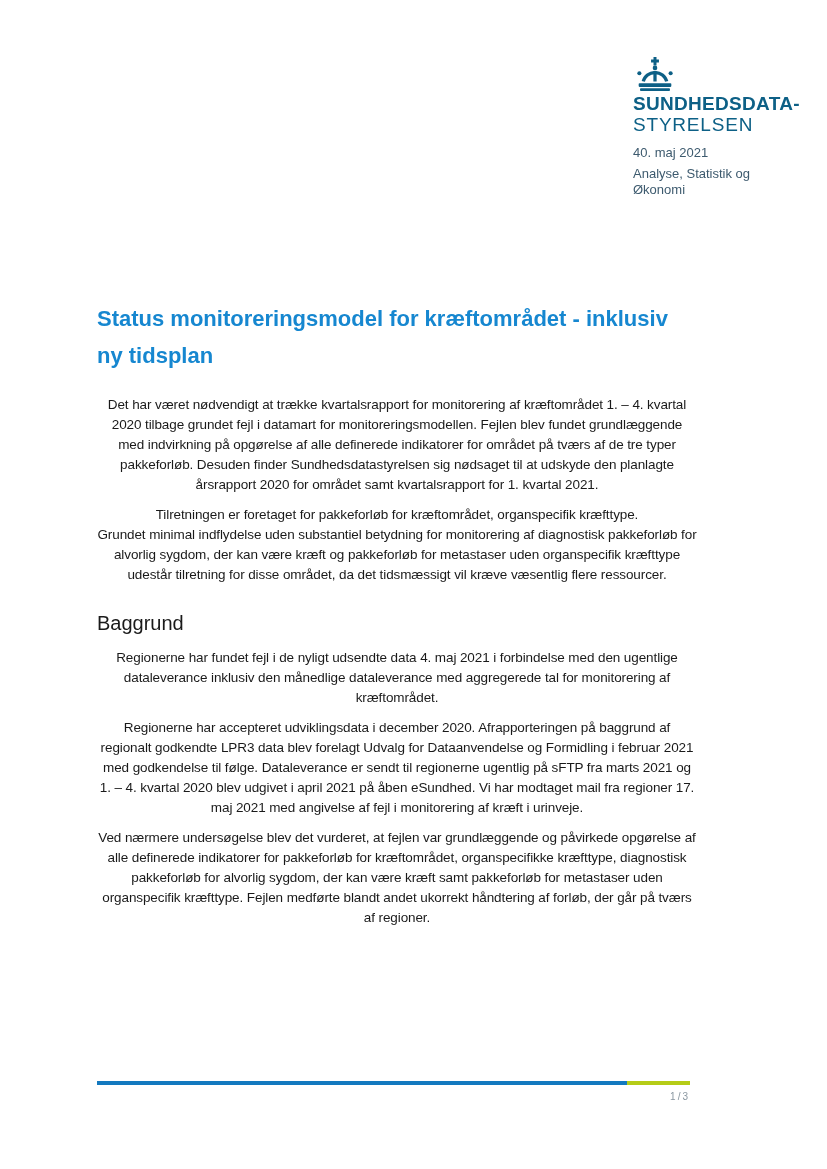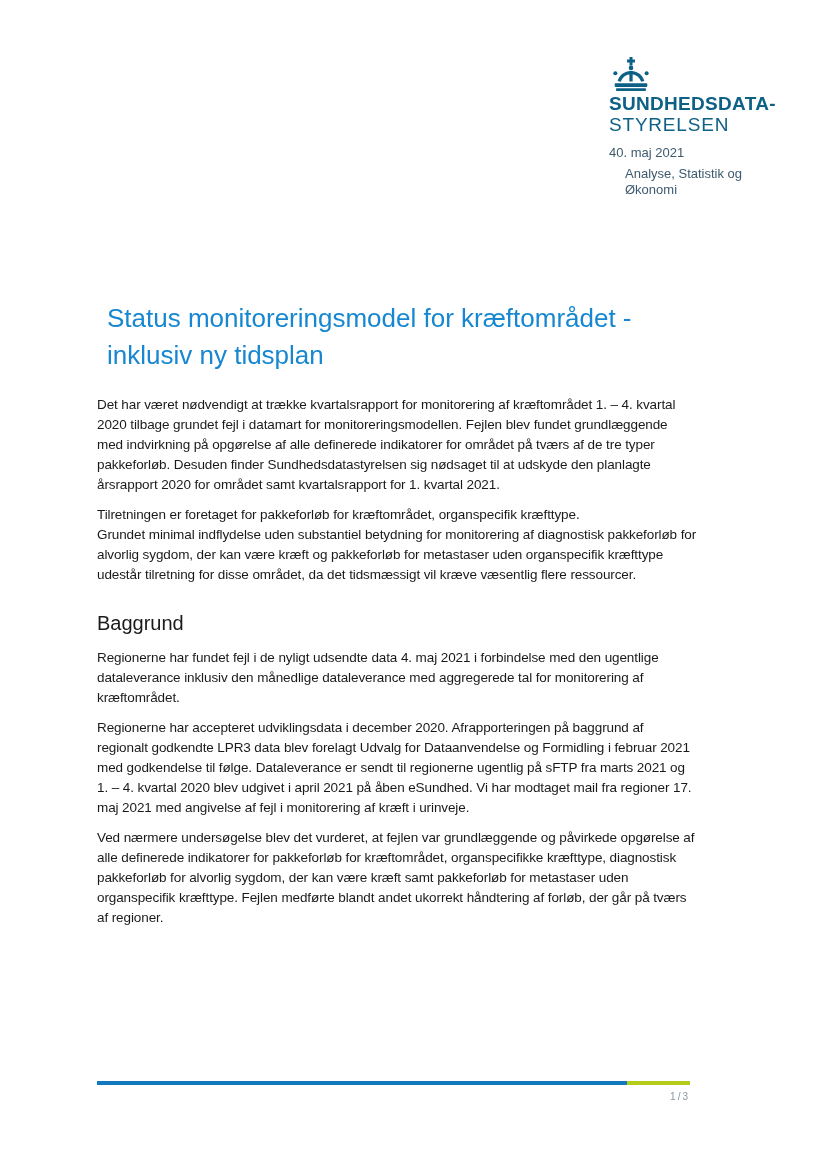--- a/index.html
+++ b/index.html
@@ -22,21 +22,21 @@
     width:827px;
     height:1169px;
     margin:0 auto;
     background:var(--page-bg);
     overflow:hidden;
   }
 
   
   .letterhead{
     position:absolute;
-    left:609px;
+    left:633px;
     top:57px;
     width:170px;
     color:var(--brand-blue);
   }
   .crown{
     display:block;
     width:44px;
     height:34px;
     margin:0 0 2px 0;
   }
@@ -57,44 +57,44 @@
     font-size:13px;
     line-height:16px;
     color:var(--meta-color);
   }
   .meta-dept{
     margin-top:5px;
     width:158px;
     font-size:13px;
     line-height:16px;
     color:var(--meta-color);
-    margin-left:16px;
   }
 
   
   .content{
     position:absolute;
     left:97px;
     top:300px;
     width:600px;
   }
   .doc-title{
-    margin:0 0 21px 10px;
-    font-size:26px;
+    margin:0 0 21px 0;
+    font-size:22px;
     line-height:37px;
-    font-weight:normal;
+    font-weight:bold;
     color:var(--title-blue);
   }
   .body-p{
     margin:0 0 10px 0;
     font-size:13.5px;
     line-height:20px;
     letter-spacing:-0.1px;
     color:var(--text-color);
     white-space:pre-line;
+    text-align:center;
   }
   .section-heading{
     margin:26px 0 13px 0;
     font-size:20px;
     line-height:24px;
     font-weight:normal;
     color:var(--text-color);
   }
 
   

